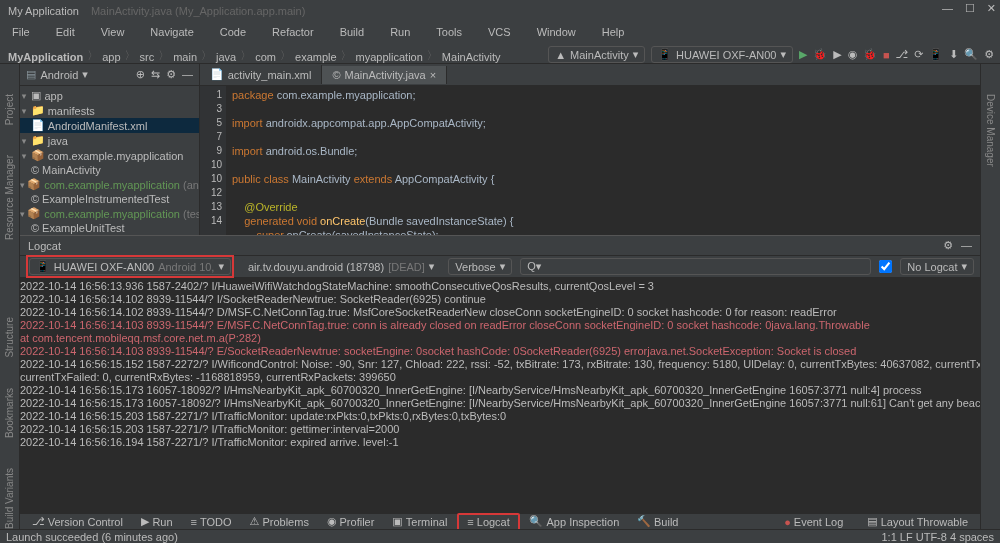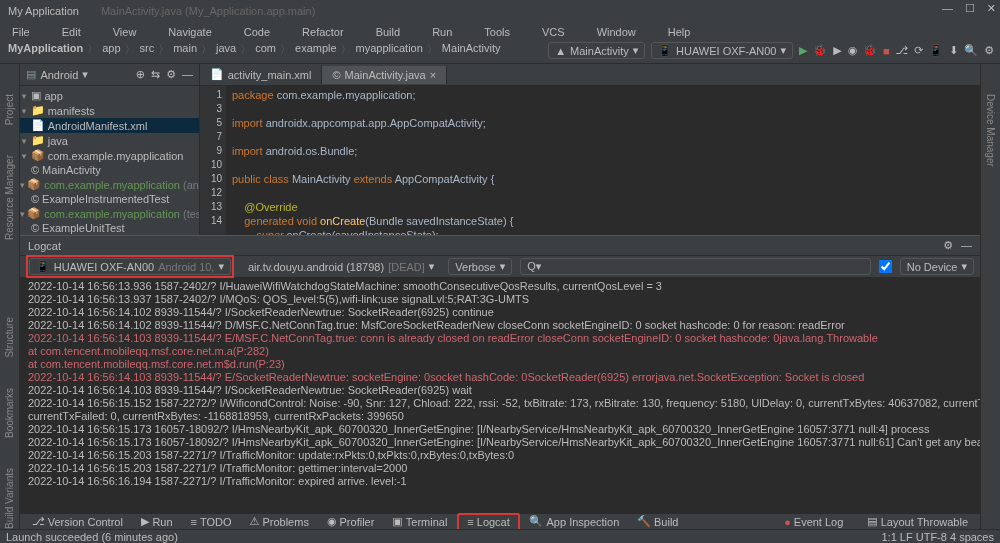--- a/index.html
+++ b/index.html
@@ -1,22 +1,22 @@
 <!DOCTYPE html>
 <html><head>
 <meta charset="utf-8">
 <style>
 *{margin:0;padding:0;box-sizing:border-box;font-family:"Segoe UI",Arial,sans-serif;font-size:11px;color:#bbb}
 body{background:#3c3f41;width:1000px;height:543px;overflow:hidden;position:relative}
 .titlebar{height:22px;background:#3c3f41;display:flex;align-items:center;padding:10px 8px;color:#888;font-size:11px}
-.titlebar .t2{margin-left:22px;color:#666}
+.titlebar .t2{margin-left:12px;color:#666}
 .winctl{position:absolute;right:4px;top:2px;display:flex;gap:12px;color:#888}
-.menubar{height:20px;display:flex;align-items:center;padding:0 6px;gap:20px;font-size:11px}
+.menubar{height:20px;display:flex;align-items:center;padding:0 6px;gap:14px;font-size:11px}
 .menubar span{padding:2px 6px;cursor:default}
-.navbar{height:22px;display:flex;align-items:flex-start;padding:0 6px;background:#3c3f41;border-bottom:1px solid #2b2b2b;font-size:11px;gap:2px}
+.navbar{height:22px;display:flex;align-items:flex-end;padding:0 6px;background:#3c3f41;border-bottom:1px solid #2b2b2b;font-size:11px;gap:2px}
 .navbar .crumb{padding:0 2px}
 .navbar .sep{color:#666}
 .navbar .rightside{margin-left:auto;display:flex;align-items:center;gap:6px}
 .dd{display:flex;align-items:center;gap:4px;border:1px solid #555;padding:1px 6px;border-radius:3px;background:#3c3f41}
 .toolicons{display:flex;gap:6px;align-items:center}
 .main{display:flex;height:calc(100% - 64px - 14px)}
 .lefttabs{width:20px;background:#3c3f41;border-right:1px solid #2b2b2b;display:flex;flex-direction:column;align-items:center;gap:30px;padding-top:30px}
 .lefttabs .vtab{writing-mode:vertical-rl;transform:rotate(180deg);font-size:10px;color:#888}
 .righttabs{width:20px;background:#3c3f41;border-left:1px solid #2b2b2b;display:flex;flex-direction:column;align-items:center;gap:30px;padding-top:30px}
 .righttabs .vtab{writing-mode:vertical-rl;font-size:10px;color:#888}
@@ -36,21 +36,21 @@
 .edtab.active{background:#4e5254}
 .code{flex:1;display:flex;font-family:Consolas,monospace;font-size:11px;overflow:hidden}
 .gutter{width:26px;background:#313335;text-align:right;padding:2px 4px;color:#606366;line-height:14px}
 .gutter div{font-size:10px}
 .codetxt{flex:1;padding:2px 6px;line-height:14px;white-space:pre}
 .kw{color:#cc7832}.ann{color:#bbb529}.cls{color:#a9b7c6}.fn{color:#ffc66d}.pkg{color:#a9b7c6}.dim{color:#808080}
 .logcat{position:absolute;left:20px;right:20px;bottom:30px;top:235px;background:#2b2b2b;border-top:1px solid #555;display:flex;flex-direction:column}
 .lchdr{height:20px;display:flex;align-items:center;justify-content:space-between;padding:0 8px;background:#3c3f41;border-bottom:1px solid #2b2b2b}
 .lcctl{height:22px;display:flex;align-items:center;gap:8px;padding:3px 6px;background:#3c3f41;border-bottom:1px solid #2b2b2b}
 .redbox{border:2px solid #d73838;padding:1px}
-.lclog{flex:1;overflow:hidden;padding:2px 8px;font-family:Consolas,monospace;font-size:10px;line-height:13px;white-space:nowrap}
+.lclog{flex:1;overflow:hidden;padding:2px 0;font-family:Consolas,monospace;font-size:10px;line-height:13px;white-space:nowrap}
 .lclog .ln{color:#bbb}
 .lclog .err{color:#cc666e}
 .bottomtabs{position:absolute;left:20px;right:20px;bottom:14px;height:16px;background:#3c3f41;display:flex;align-items:center;gap:2px;padding:0 4px;border-top:1px solid #2b2b2b}
 .btab{padding:1px 8px;font-size:10px;display:flex;align-items:center;gap:3px}
 .btab.hl{border:2px solid #d73838;border-radius:2px}
 .btright{margin-left:auto;display:flex;gap:8px}
 .status{position:absolute;left:0;right:0;bottom:0;height:14px;background:#3c3f41;display:flex;align-items:center;padding:0 6px;font-size:10px;color:#888;justify-content:space-between;border-top:1px solid #2b2b2b}
 </style>
 </head>
 <body>
@@ -314,34 +314,31 @@
     <div class="dd">
       <span>Verbose</span>
       <span>▾</span>
     </div>
     <div class="dd" style="flex:1">
       <span>Q▾</span>
       <input style="flex: 1 1 0%; background: transparent; border: none; outline: none; color: rgb(187, 187, 187);" value="">
     </div>
     <input type="checkbox" checked="" style="">
     <div class="dd">
-      <span>No Device</span>
+      <span>No Logcat</span>
       <span>▾</span>
     </div>
   </div>
   <div class="lclog" id="loglines">
       <div class="ln">2022-10-14 16:56:13.936 1587-2402/? I/HuaweiWifiWatchdogStateMachine: smoothConsecutiveQosResults, currentQosLevel = 3</div>
-      <div class="ln">2022-10-14 16:56:13.937 1587-2402/? I/MQoS: QOS_level:5(5),wifi-link;use signalLvl:5;RAT:3G-UMTS</div>
       <div class="ln">2022-10-14 16:56:14.102 8939-11544/? I/SocketReaderNewtrue: SocketReader(6925) continue</div>
       <div class="ln">2022-10-14 16:56:14.102 8939-11544/? D/MSF.C.NetConnTag.true: MsfCoreSocketReaderNew closeConn socketEngineID: 0 socket hashcode: 0 for reason: readError</div>
       <div class="err">2022-10-14 16:56:14.103 8939-11544/? E/MSF.C.NetConnTag.true: conn is already closed on readError closeConn socketEngineID: 0 socket hashcode: 0java.lang.Throwable</div>
       <div class="err">        at com.tencent.mobileqq.msf.core.net.m.a(P:282)</div>
-      <div class="err">        at com.tencent.mobileqq.msf.core.net.m$d.run(P:23)</div>
       <div class="err">2022-10-14 16:56:14.103 8939-11544/? E/SocketReaderNewtrue: socketEngine: 0socket hashCode: 0SocketReader(6925) errorjava.net.SocketException: Socket is closed</div>
-      <div class="ln">2022-10-14 16:56:14.103 8939-11544/? I/SocketReaderNewtrue: SocketReader(6925) wait</div>
       <div class="ln">2022-10-14 16:56:15.152 1587-2272/? I/WificondControl: Noise: -90, Snr: 127, Chload: 222, rssi: -52, txBitrate: 173, rxBitrate: 130, frequency: 5180, UlDelay: 0, currentTxBytes: 40637082, currentTxPackets: 256275,</div>
       <div class="ln">    currentTxFailed: 0, currentRxBytes: -1168818959, currentRxPackets: 399650</div>
       <div class="ln">2022-10-14 16:56:15.173 16057-18092/? I/HmsNearbyKit_apk_60700320_InnerGetEngine: [I/NearbyService/HmsNearbyKit_apk_60700320_InnerGetEngine 16057:3771 null:4] process</div>
       <div class="ln">2022-10-14 16:56:15.173 16057-18092/? I/HmsNearbyKit_apk_60700320_InnerGetEngine: [I/NearbyService/HmsNearbyKit_apk_60700320_InnerGetEngine 16057:3771 null:61] Can't get any beacon scan result</div>
       <div class="ln">2022-10-14 16:56:15.203 1587-2271/? I/TrafficMonitor: update:rxPkts:0,txPkts:0,rxBytes:0,txBytes:0</div>
       <div class="ln">2022-10-14 16:56:15.203 1587-2271/? I/TrafficMonitor: gettimer:interval=2000</div>
       <div class="ln">2022-10-14 16:56:16.194 1587-2271/? I/TrafficMonitor: expired arrive. level:-1</div>
     </div>
 </div>
 

